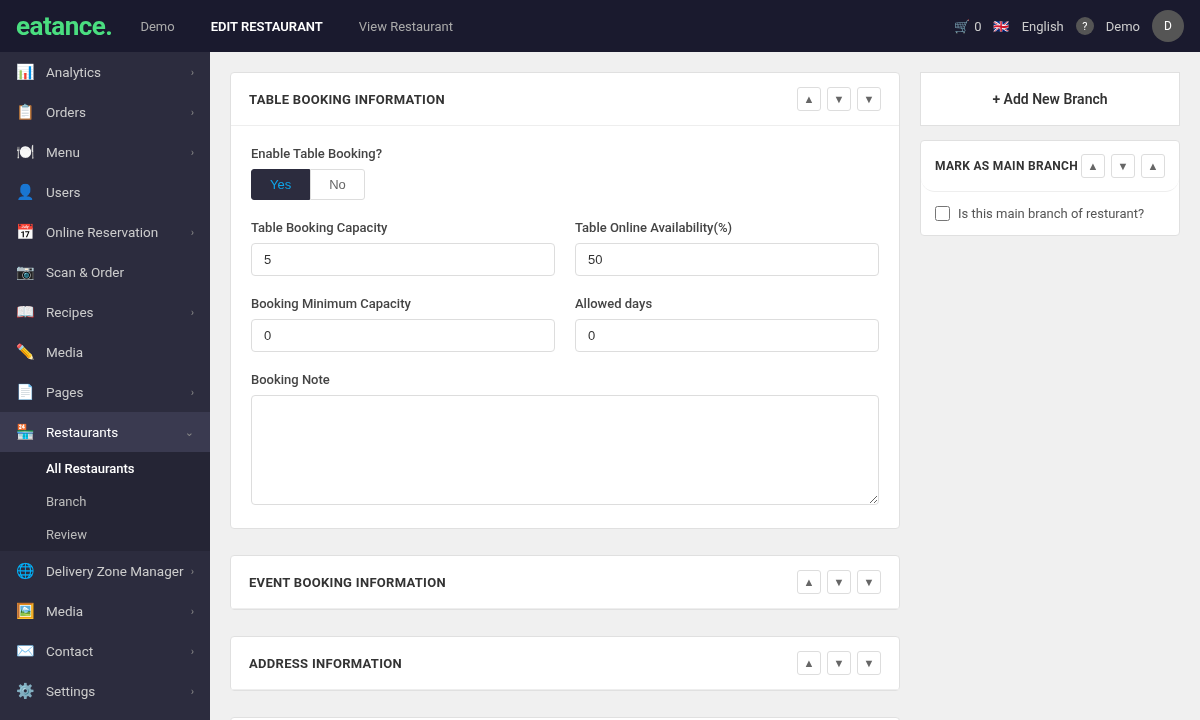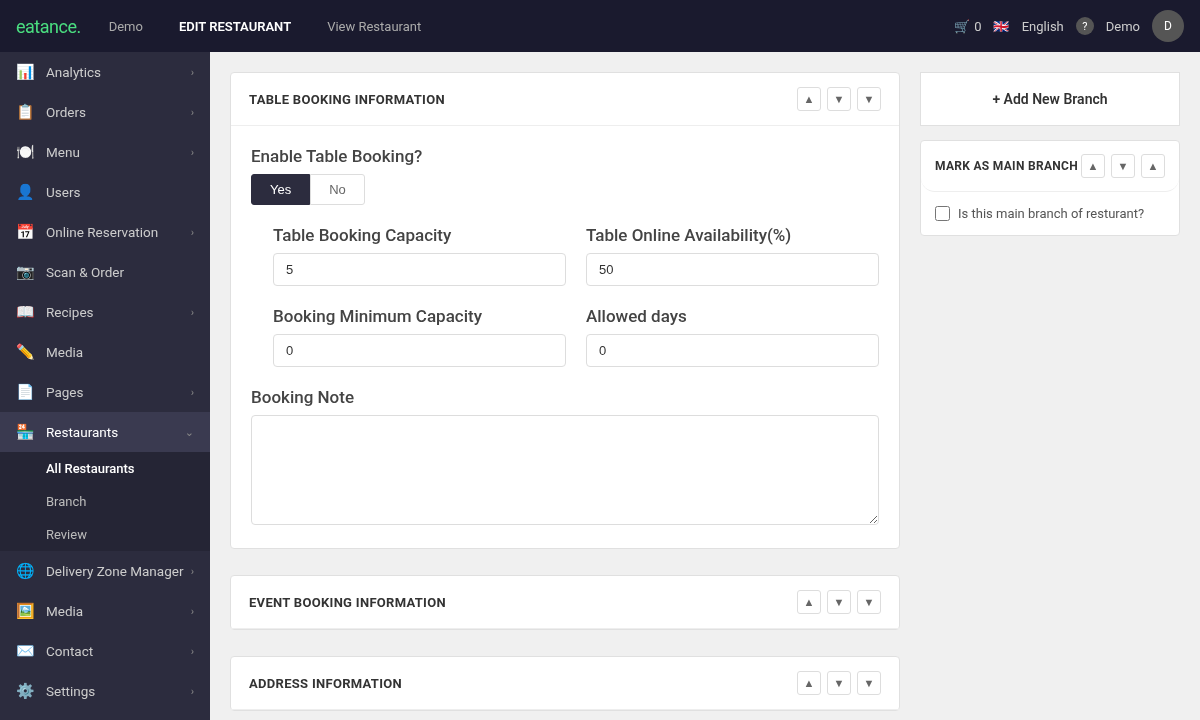--- a/index.html
+++ b/index.html
@@ -11,22 +11,22 @@
       height: 52px;
       display: flex;
       align-items: center;
       padding: 0 16px;
       gap: 20px;
       flex-shrink: 0;
       z-index: 100;
     }
     .logo {
       color: white;
-      font-size: 18px;
-      font-weight: 400;
+      font-size: 26px;
+      font-weight: 700;
       letter-spacing: -0.5px;
     }
     .logo span { color: #4ade80; }
     .nav-link {
       color: #aaa;
       text-decoration: none;
       font-size: 13px;
       padding: 4px 8px;
       cursor: pointer;
     }
@@ -139,21 +139,21 @@
       font-size: 11px;
       display: flex; align-items: center; justify-content: center;
       color: #666;
     }
 
     .section-body { padding: 20px; }
 
     
     .form-label {
       display: block;
-      font-size: 17px;
+      font-size: 13px;
       color: #444;
       margin-bottom: 8px;
       font-weight: 500;
     }
     .form-input {
       width: 100%;
       padding: 8px 12px;
       border: 1px solid #ddd;
       border-radius: 4px;
       font-size: 13px;
@@ -170,35 +170,34 @@
       outline: none;
       resize: vertical;
       min-height: 110px;
     }
 
     .form-row {
       display: grid;
       grid-template-columns: 1fr 1fr;
       gap: 20px;
       margin-bottom: 20px;
-      margin-left: 22px;
     }
     .form-group { margin-bottom: 0; }
 
     .toggle-row { display: flex; align-items: center; gap: 0; margin-bottom: 20px; }
     .toggle-btn {
       padding: 7px 18px;
       border: 1px solid #ddd;
       cursor: pointer;
       font-size: 13px;
       font-weight: 500;
     }
     .toggle-btn.yes {
       background: #2c2c3e;
-      color: #ffffff;
+      color: #0ea5e9;
       border-color: #2c2c3e;
       border-radius: 3px 0 0 3px;
     }
     .toggle-btn.no {
       background: white;
       color: #666;
       border-radius: 0 3px 3px 0;
     }
 
     

